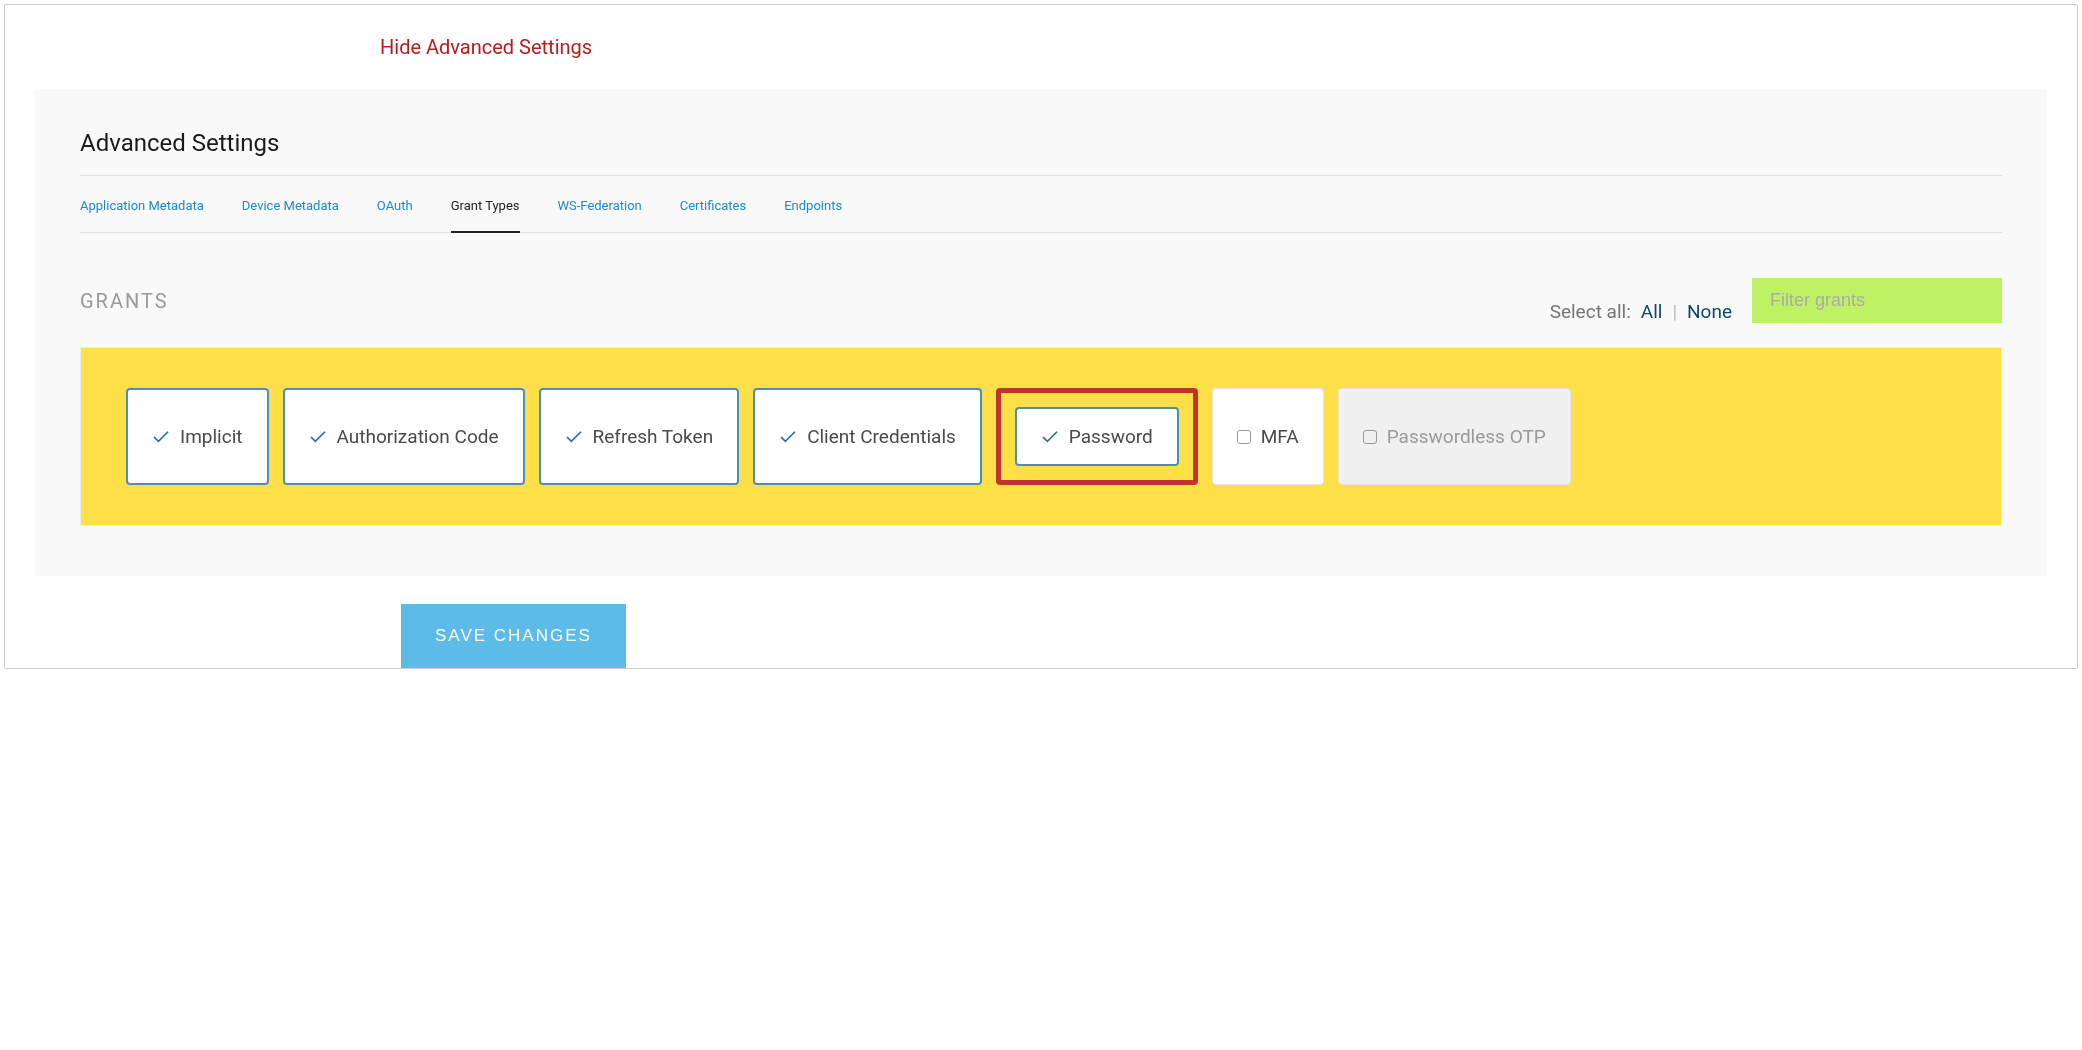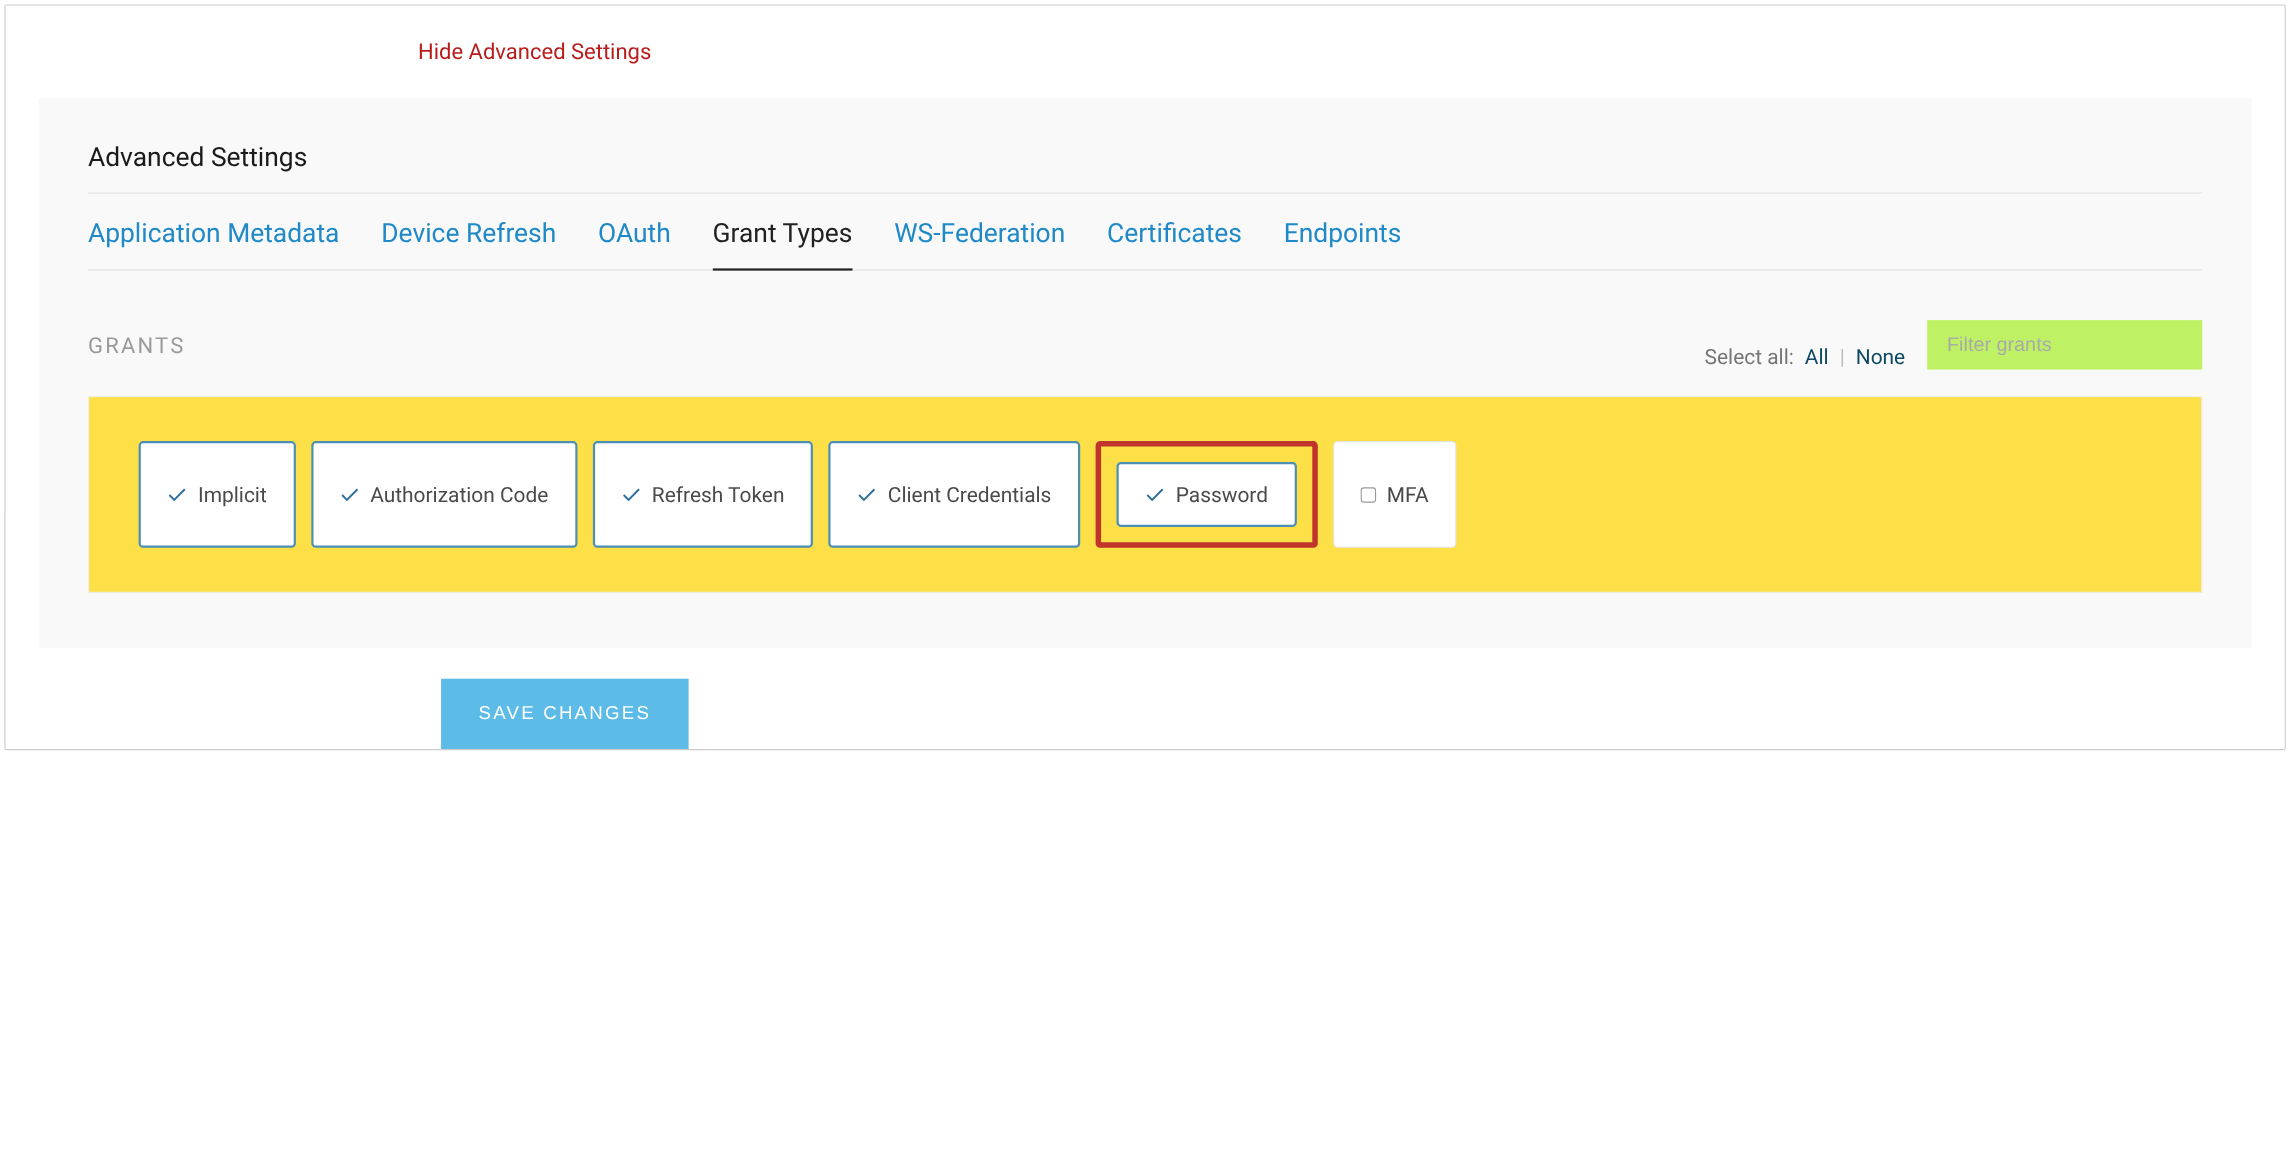--- a/index.html
+++ b/index.html
@@ -36,21 +36,21 @@
       padding-bottom: 18px;
       border-bottom: 1px solid #e0e0e0;
     }
     .tabs {
       display: flex;
       gap: 38px;
       border-bottom: 1px solid #e0e0e0;
       margin-bottom: 45px;
     }
     .tab {
-      font-size: 24px;
+      font-size: 13px;
       color: #2089c7;
       padding: 22px 0 18px 0;
       cursor: pointer;
       white-space: nowrap;
     }
     .tab.active {
       color: #222;
       border-bottom: 2px solid #222;
       margin-bottom: -1px;
     }
@@ -159,21 +159,21 @@
 <div class="outer-frame">
 
   <a class="hide-link">Hide Advanced Settings</a>
 
   <div class="panel">
 
     <h2 class="panel-title">Advanced Settings</h2>
 
     <div class="tabs" id="tabs-container">
         <span class="tab">Application Metadata</span>
-        <span class="tab">Device Refresh</span>
+        <span class="tab">Device Metadata</span>
         <span class="tab">OAuth</span>
         <span class="tab active">Grant Types</span>
         <span class="tab">WS-Federation</span>
         <span class="tab">Certificates</span>
         <span class="tab">Endpoints</span>
       </div>
 
     <div class="grants-header">
       <span class="grants-label">GRANTS</span>
       <div class="grants-controls">
@@ -225,20 +225,24 @@
                 <polyline points="2,8 7,13 18,2"></polyline>
               </svg>
             </span>
             <span>Password</span>
           </div>
         </div>
         <div class="grant-chip unselected">
           <span class="box-icon"></span>
           <span>MFA</span>
         </div>
+        <div class="grant-chip disabled">
+          <span class="box-icon"></span>
+          <span>Passwordless OTP</span>
+        </div>
       </div>
 
   </div>
 
   <div class="save-row">
     <button class="save-btn">SAVE CHANGES</button>
   </div>
 
 </div>
 

